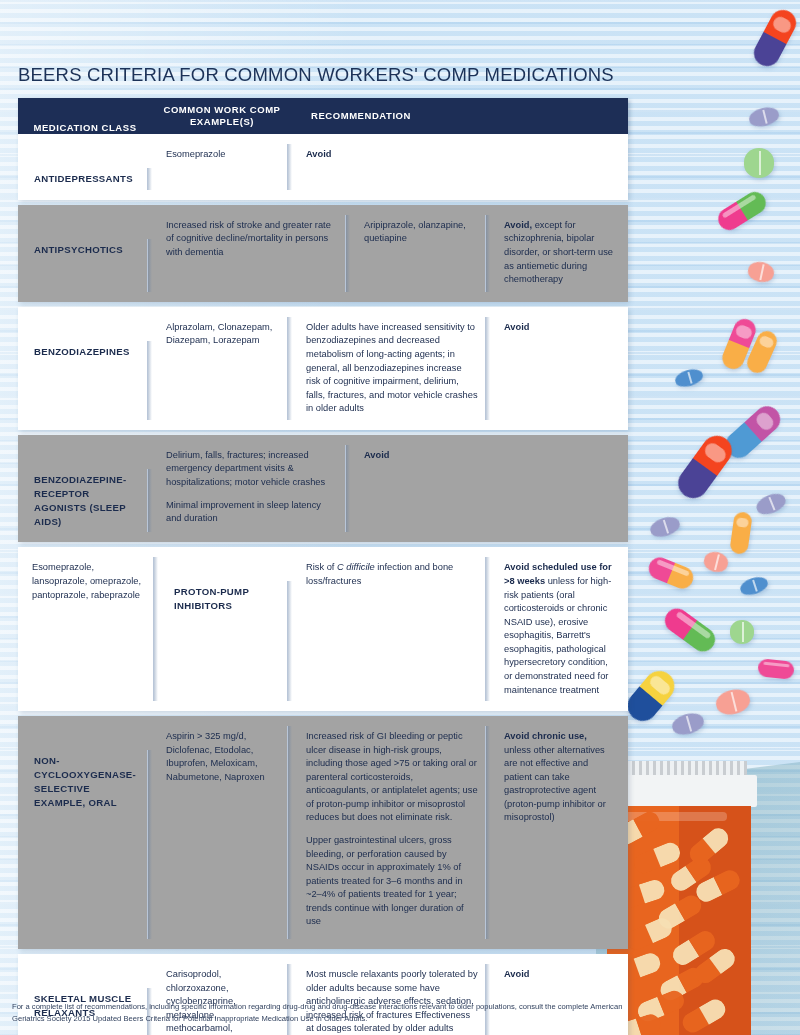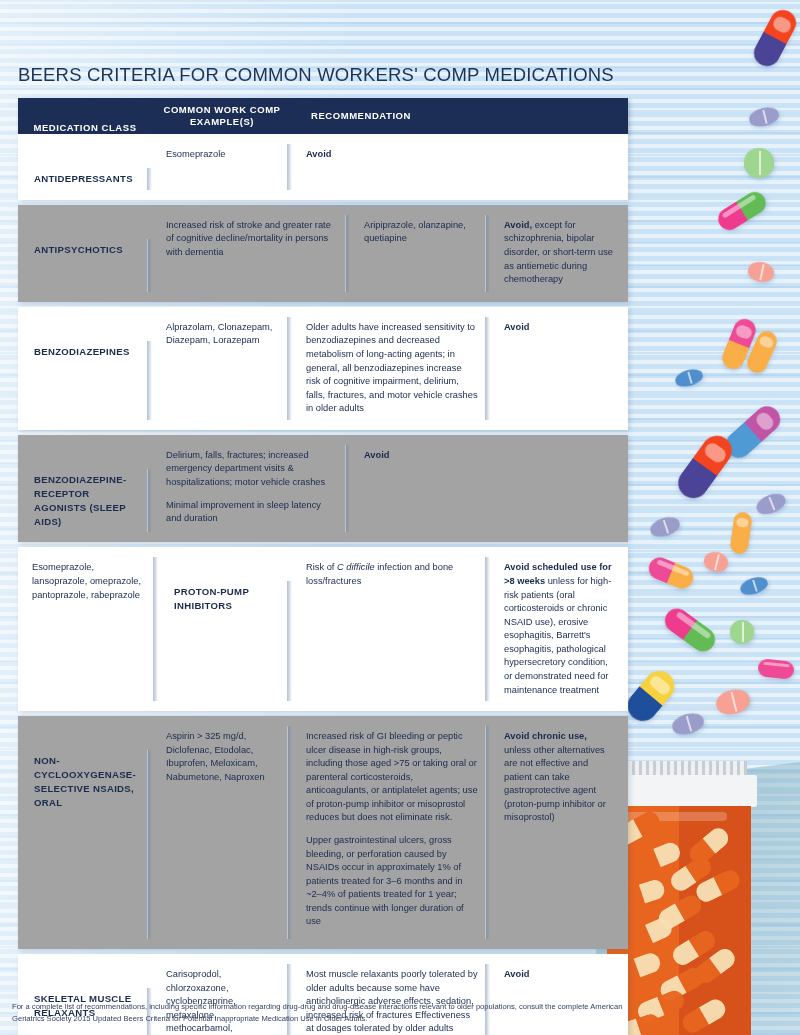--- a/index.html
+++ b/index.html
@@ -375,21 +375,21 @@
           <div class="td c1">
             <div>Esomeprazole, lansoprazole, omeprazole, pantoprazole, rabeprazole</div>
           </div>
           <div class="td cls c0">PROTON-PUMP INHIBITORS</div>
           <div class="td c2">
             <p>Risk of <i>C difficile</i> infection and bone loss/fractures</p>
           </div>
           <div class="td rec c3"><b>Avoid scheduled use for &gt;8 weeks</b> unless for high-risk patients (oral corticosteroids or chronic NSAID use), erosive esophagitis, Barrett's esophagitis, pathological hypersecretory condition, or demonstrated need for maintenance treatment</div>
         </div>
         <div class="trow tint h6">
-          <div class="td cls c0">NON-CYCLOOXYGENASE-SELECTIVE NSAIDS, ORAL</div>
+          <div class="td cls c0">NON-CYCLOOXYGENASE-SELECTIVE EXAMPLE, ORAL</div>
           <div class="td c1">
             <div>Aspirin &gt; 325 mg/d, Diclofenac, Etodolac, Ibuprofen, Meloxicam, Nabumetone, Naproxen</div>
           </div>
           <div class="td c2">
             <p>Increased risk of GI bleeding or peptic ulcer disease in high-risk groups, including those aged &gt;75 or taking oral or parenteral corticosteroids, anticoagulants, or antiplatelet agents; use of proton-pump inhibitor or misoprostol reduces but does not eliminate risk.</p>
             <p>Upper gastrointestinal ulcers, gross bleeding, or perforation caused by NSAIDs occur in approximately 1% of patients treated for 3–6 months and in ~2–4% of patients treated for 1 year; trends continue with longer duration of use</p>
           </div>
           <div class="td rec c3"><b>Avoid chronic use,</b> unless other alternatives are not effective and patient can take gastroprotective agent (proton-pump inhibitor or misoprostol)</div>
         </div>
         <div class="trow white h7">

